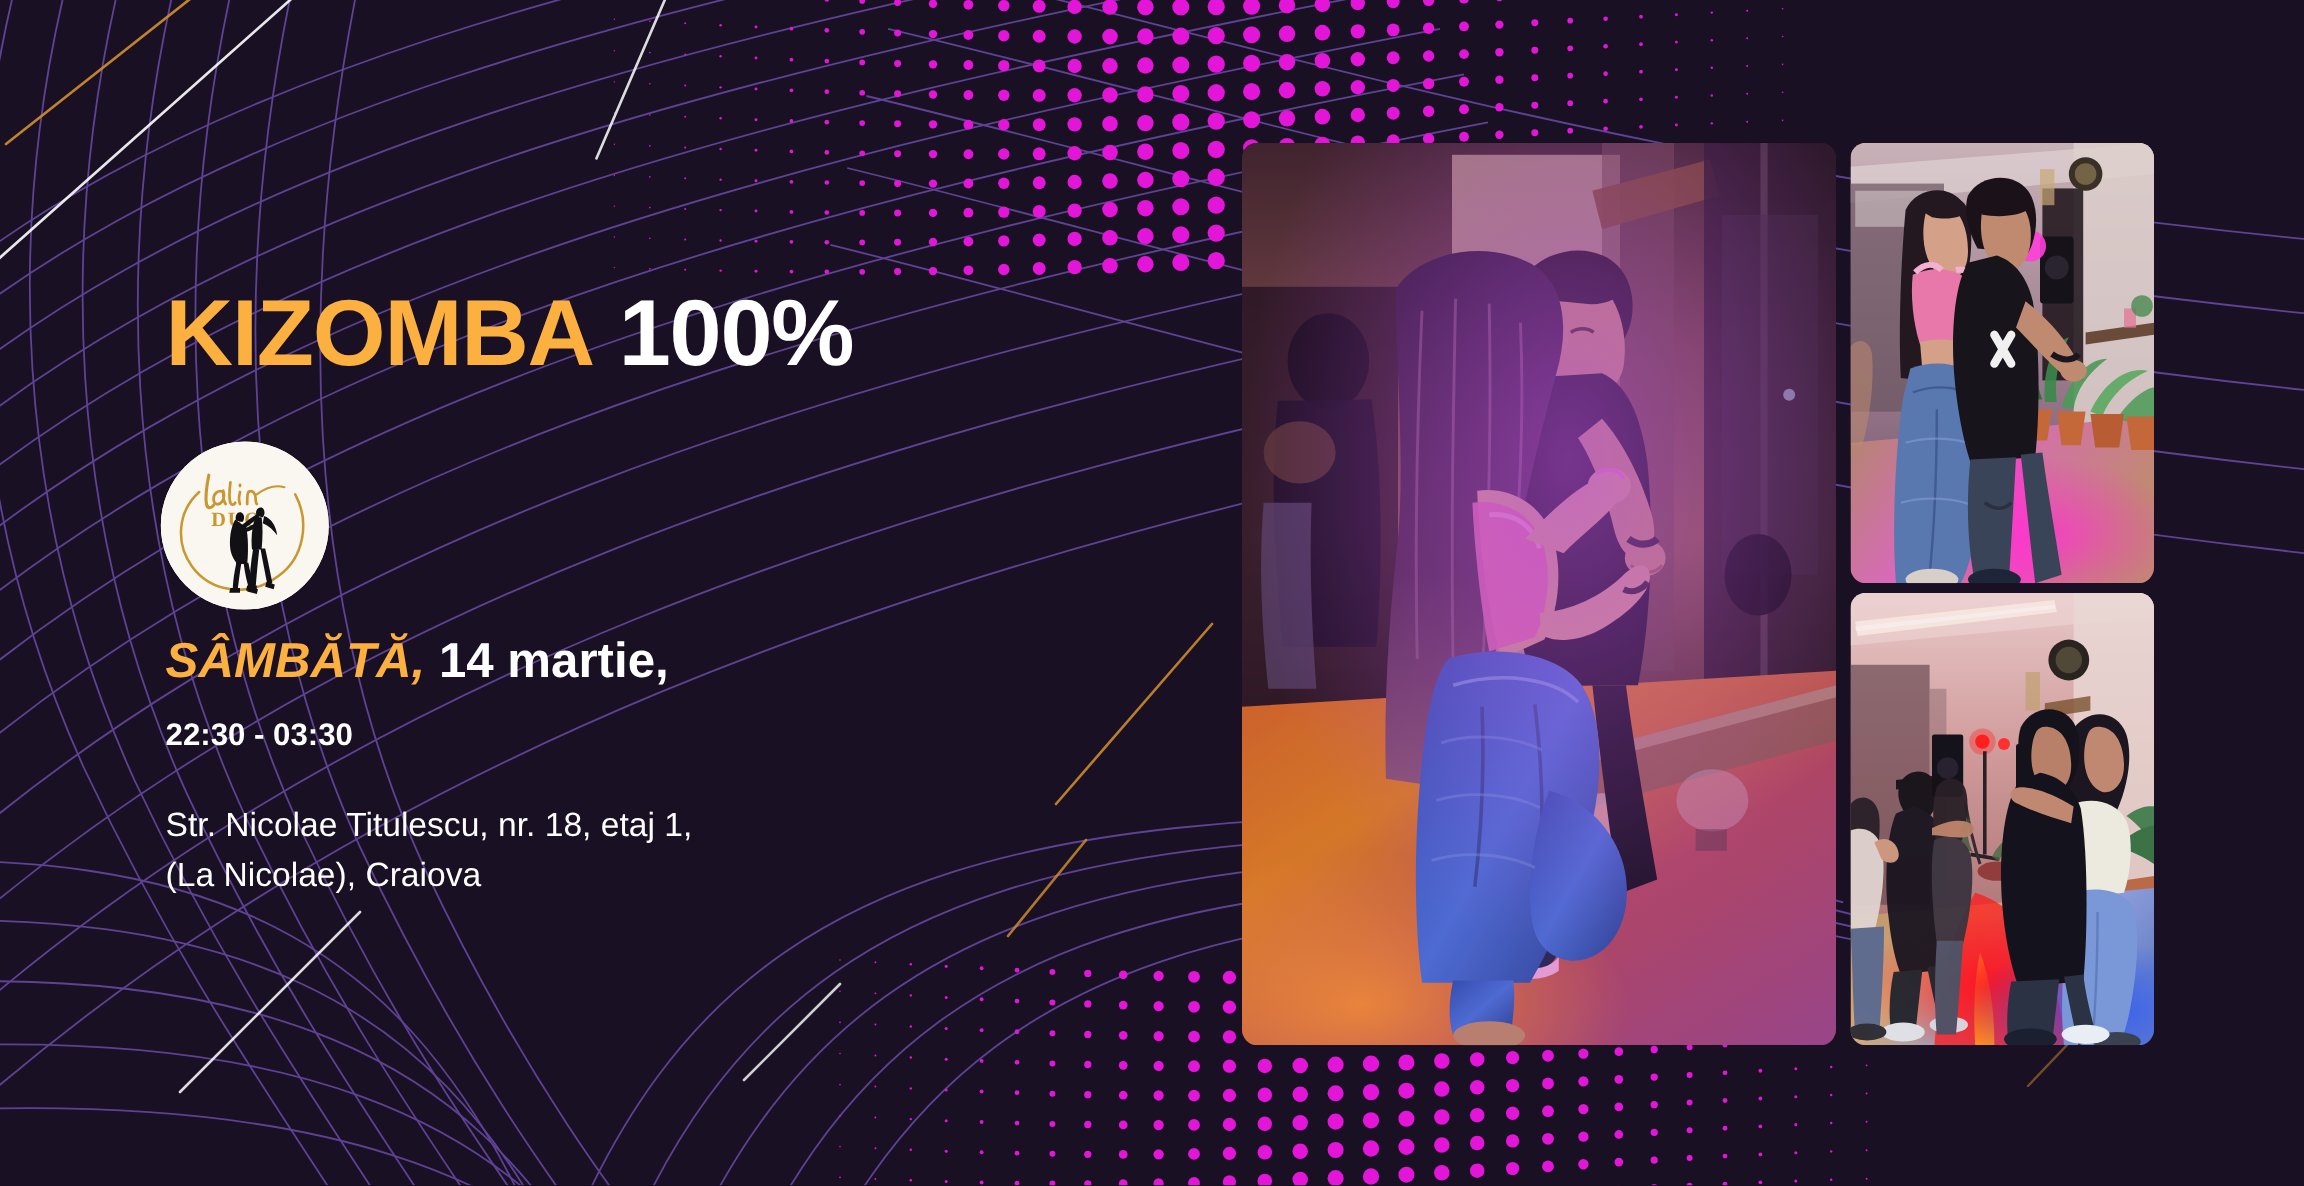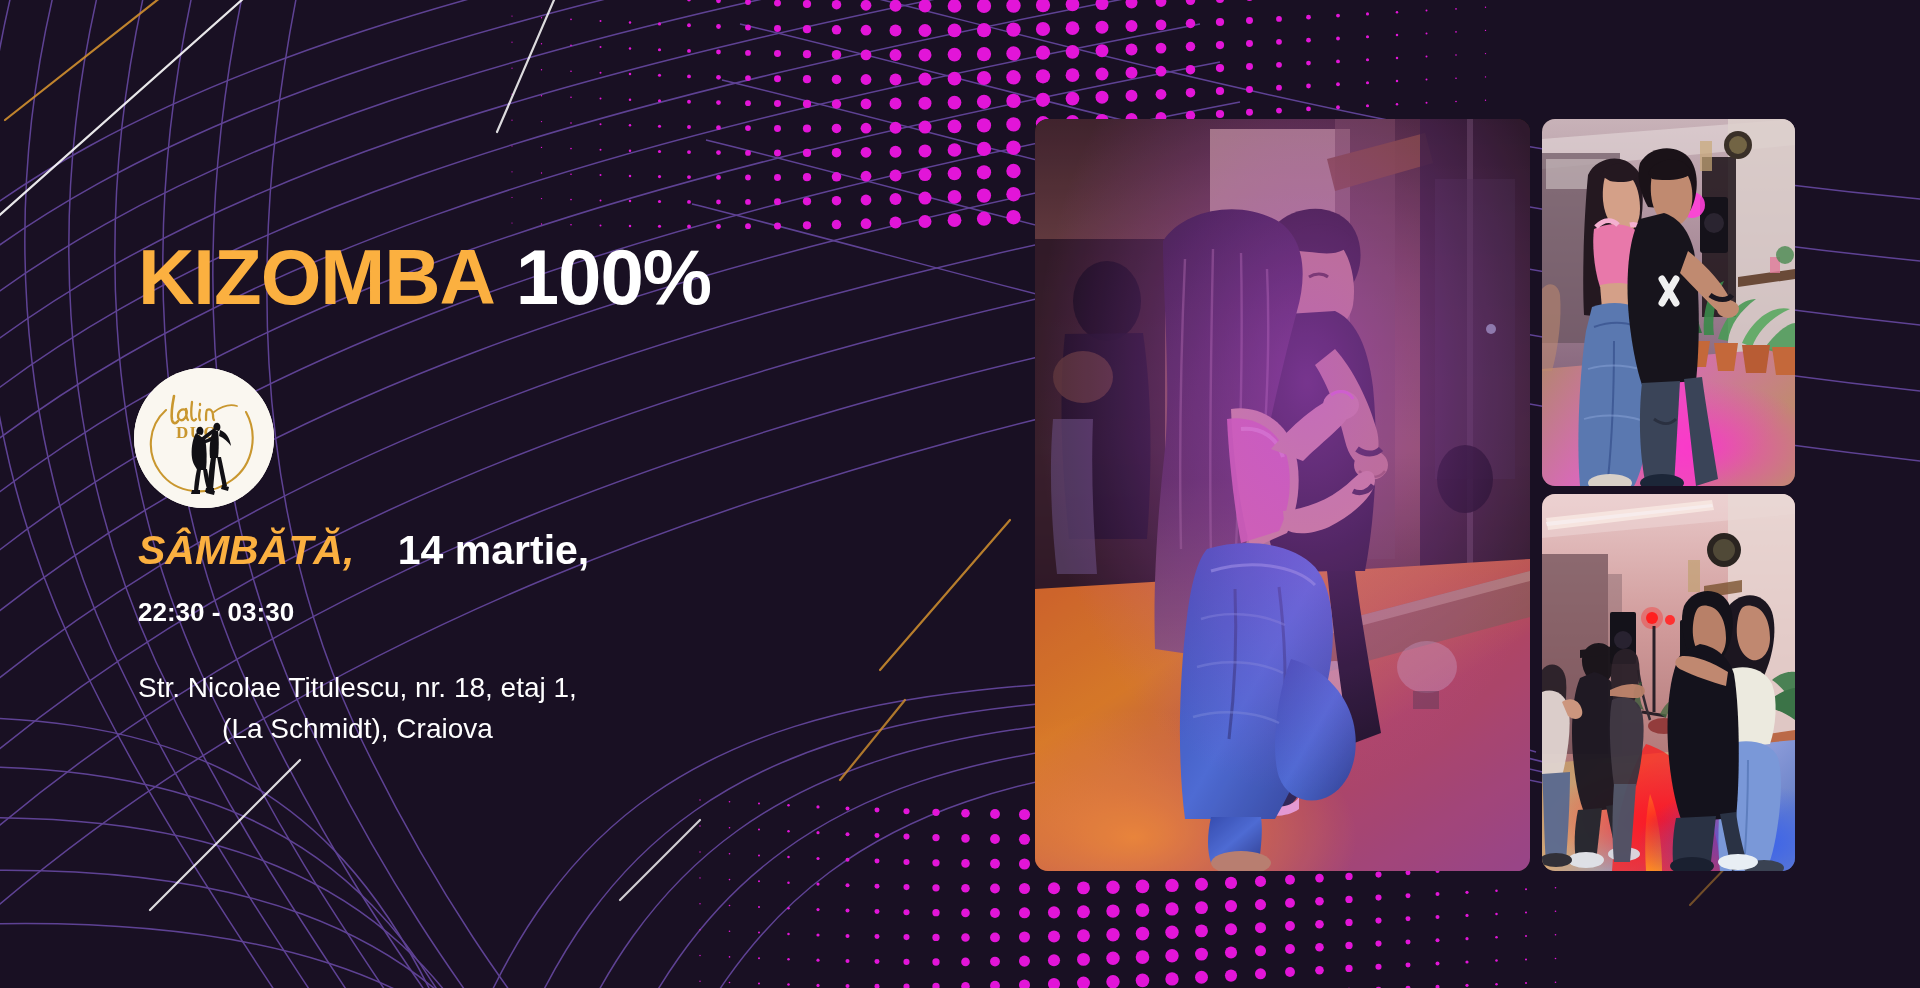--- a/index.html
+++ b/index.html
@@ -32,30 +32,30 @@
     box-shadow:0 0 0 1px rgba(0,0,0,0.05);
   }
   .logo-circle svg { width:140px; height:140px; display:block; }
   .brand-name { color:#fff; font-size:31px; font-weight:700; letter-spacing:-0.3px; white-space:nowrap; }
 
   .date-line {
     position:absolute; left:138px; top:528px;
     font-size:41px; font-weight:700; white-space:nowrap; line-height:1.1;
   }
   .date-line .d-day { color:#FBB040;font-style:italic; }
-  .date-line .d-rest { color:#ffffff;margin-left:32px; }
+  .date-line .d-rest { color:#ffffff; }
 
   .time-line {
     position:absolute; left:138px; top:597px;
     font-size:26px; font-weight:700; color:#ffffff; white-space:nowrap;
   }
 
   .address {
     position:absolute; left:138px; top:668px;
-    font-size:28px; font-weight:500; color:#ffffff; line-height:1.45;text-align:center;
+    font-size:28px; font-weight:500; color:#ffffff; line-height:1.45;
   }
   .address div { white-space:nowrap; }
 
   
   .collage { position:absolute; left:1035px; top:119px; width:760px; height:752px; z-index:15; }
   .photo { position:absolute; border-radius:13px; overflow:hidden; }
   .photo svg { display:block; width:100%; height:100%; }
 
   .photo-main  { left:0px;   top:0px;   width:495px; height:752px; }
   .photo-top   { left:507px; top:0px;   width:253px; height:367px; }
@@ -810,21 +810,21 @@
 
     <div class="date-line">
       <span class="d-day">SÂMBĂTĂ,</span>
       <span class="d-rest">14 martie,</span>
     </div>
 
     <div class="time-line">22:30 - 03:30</div>
 
     <div class="address">
       <div>Str. Nicolae Titulescu, nr. 18, etaj 1,</div>
-      <div>(La Schmidt), Craiova</div>
+      <div>(La Nicolae), Craiova</div>
     </div>
   </div>
 
   <div class="collage">
 
     <div class="photo photo-main">
       <svg viewBox="0 0 495 752" preserveAspectRatio="xMidYMid slice">
         <defs>
           <linearGradient id="mWall" x1="0" y1="0" x2="0" y2="1">
             <stop offset="0%" stop-color="#3a2420"></stop>

